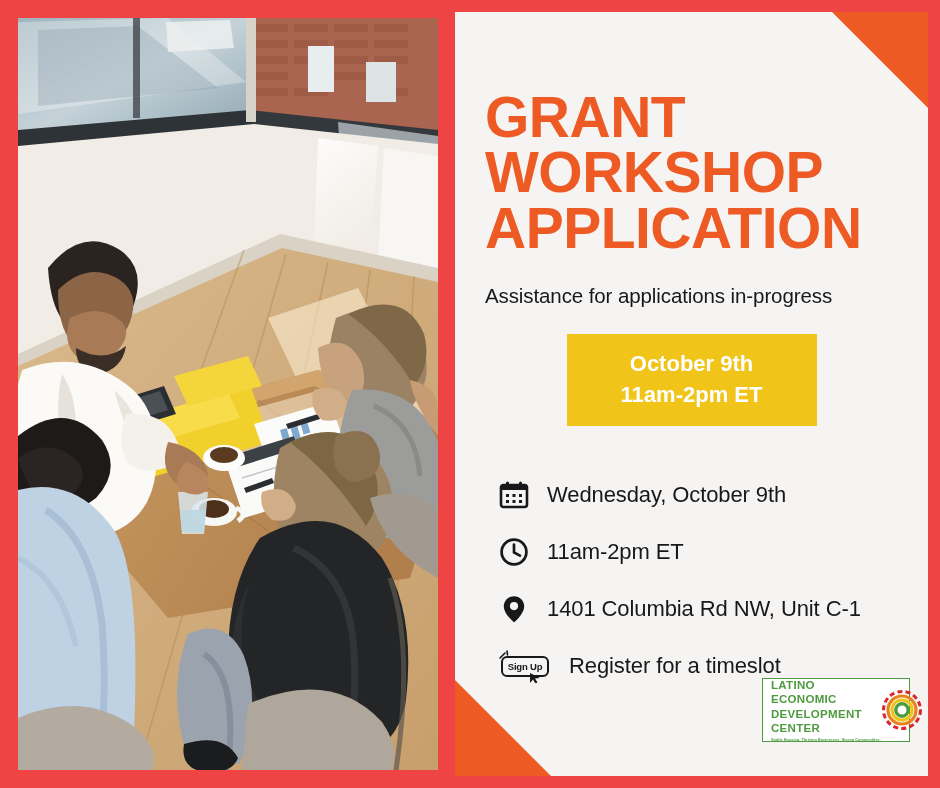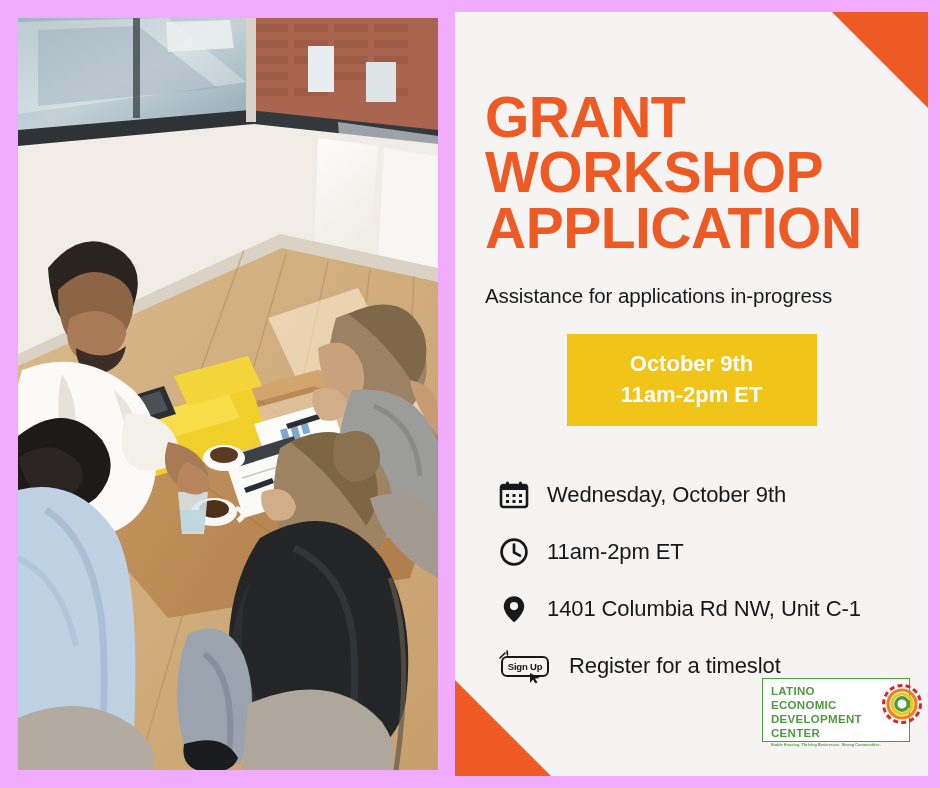--- a/index.html
+++ b/index.html
@@ -5,21 +5,21 @@
   * { margin:0; padding:0; box-sizing:border-box; }
   html, body {
     width:940px; height:788px;
     font-family:"Liberation Sans", sans-serif;
     overflow:hidden;
   }
 
   .flyer {
     position:relative;
     width:940px; height:788px;
-    background:#f0abfc;
+    background:#ef4444;
   }
 
   
   .photo {
     position:absolute;
     left:18px; top:18px;
     width:420px; height:752px;
     overflow:hidden;
     background:#C9B79E;
   }
@@ -129,21 +129,21 @@
 
   
   .logo {
     position:absolute;
     right:18px; bottom:34px;
     z-index:4;
     width:148px; height:64px;
     background:#FFFFFF;
     border:1.5px solid #4E9A3E;
     display:flex;
-    align-items:flex-start;
+    align-items:center;
     padding:5px 6px 5px 8px;
   }
   .logo-text { flex:1; }
   .logo-text .l1,
   .logo-text .l2,
   .logo-text .l3 {
     color:#4E9A3E;
     font-weight:bold;
     font-size:11.5px;
     line-height:1.22;

